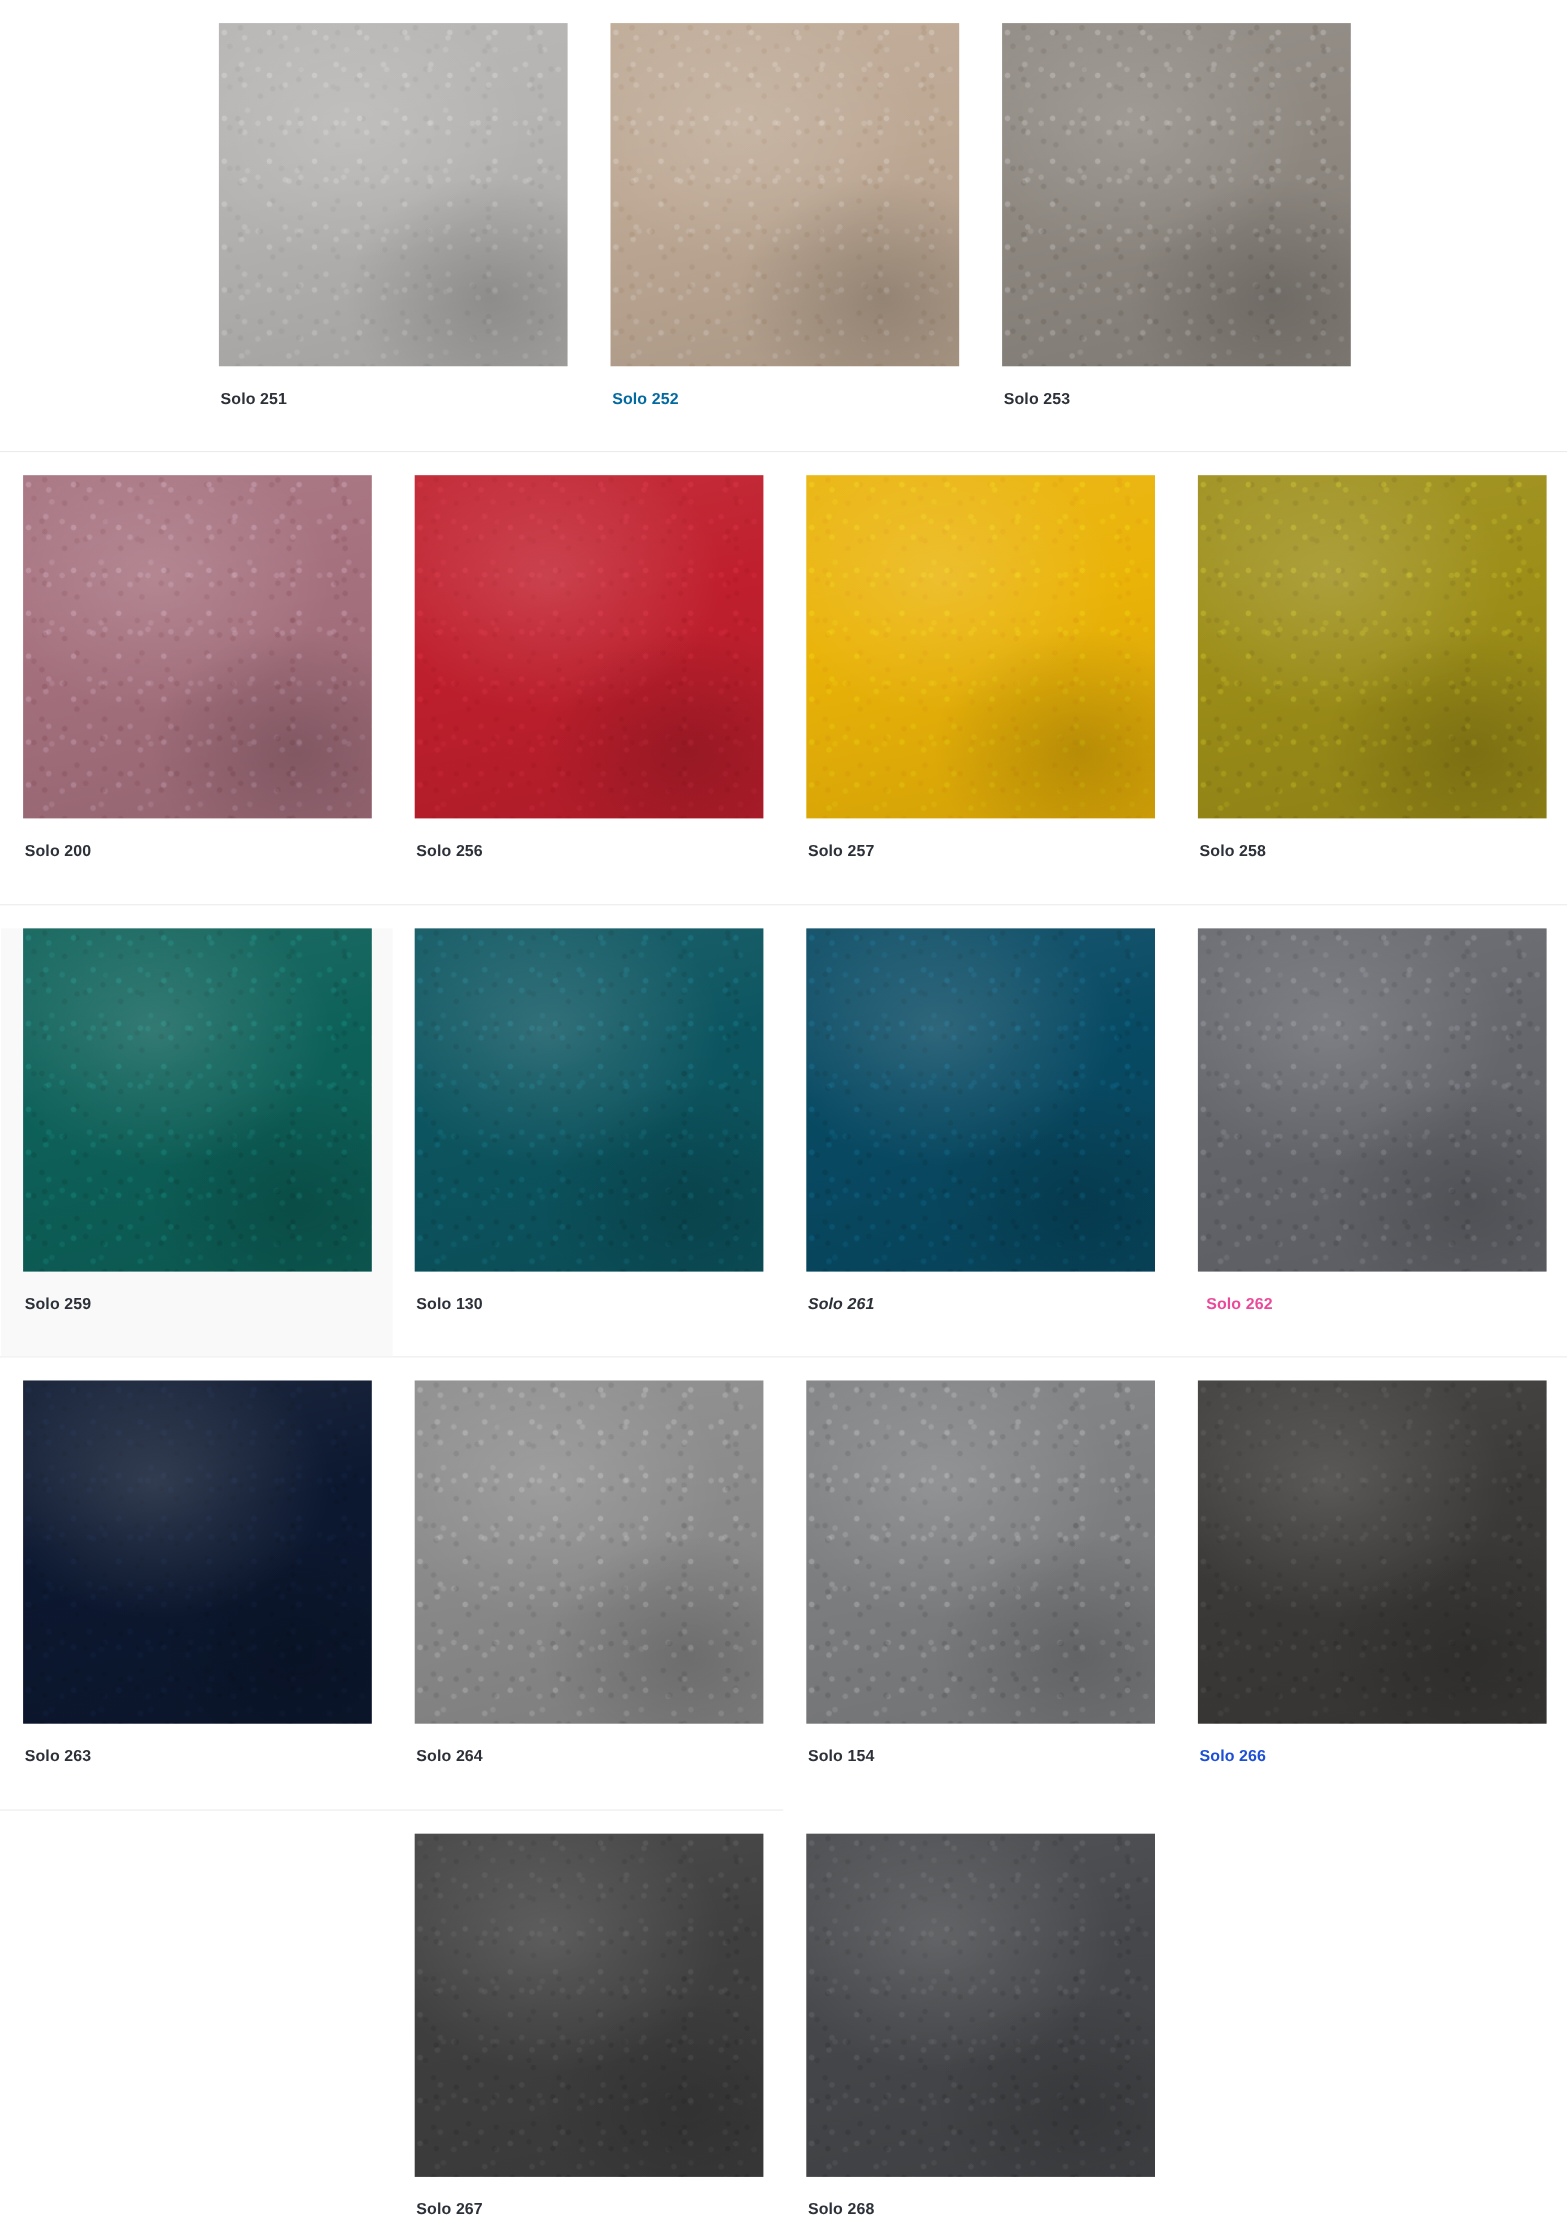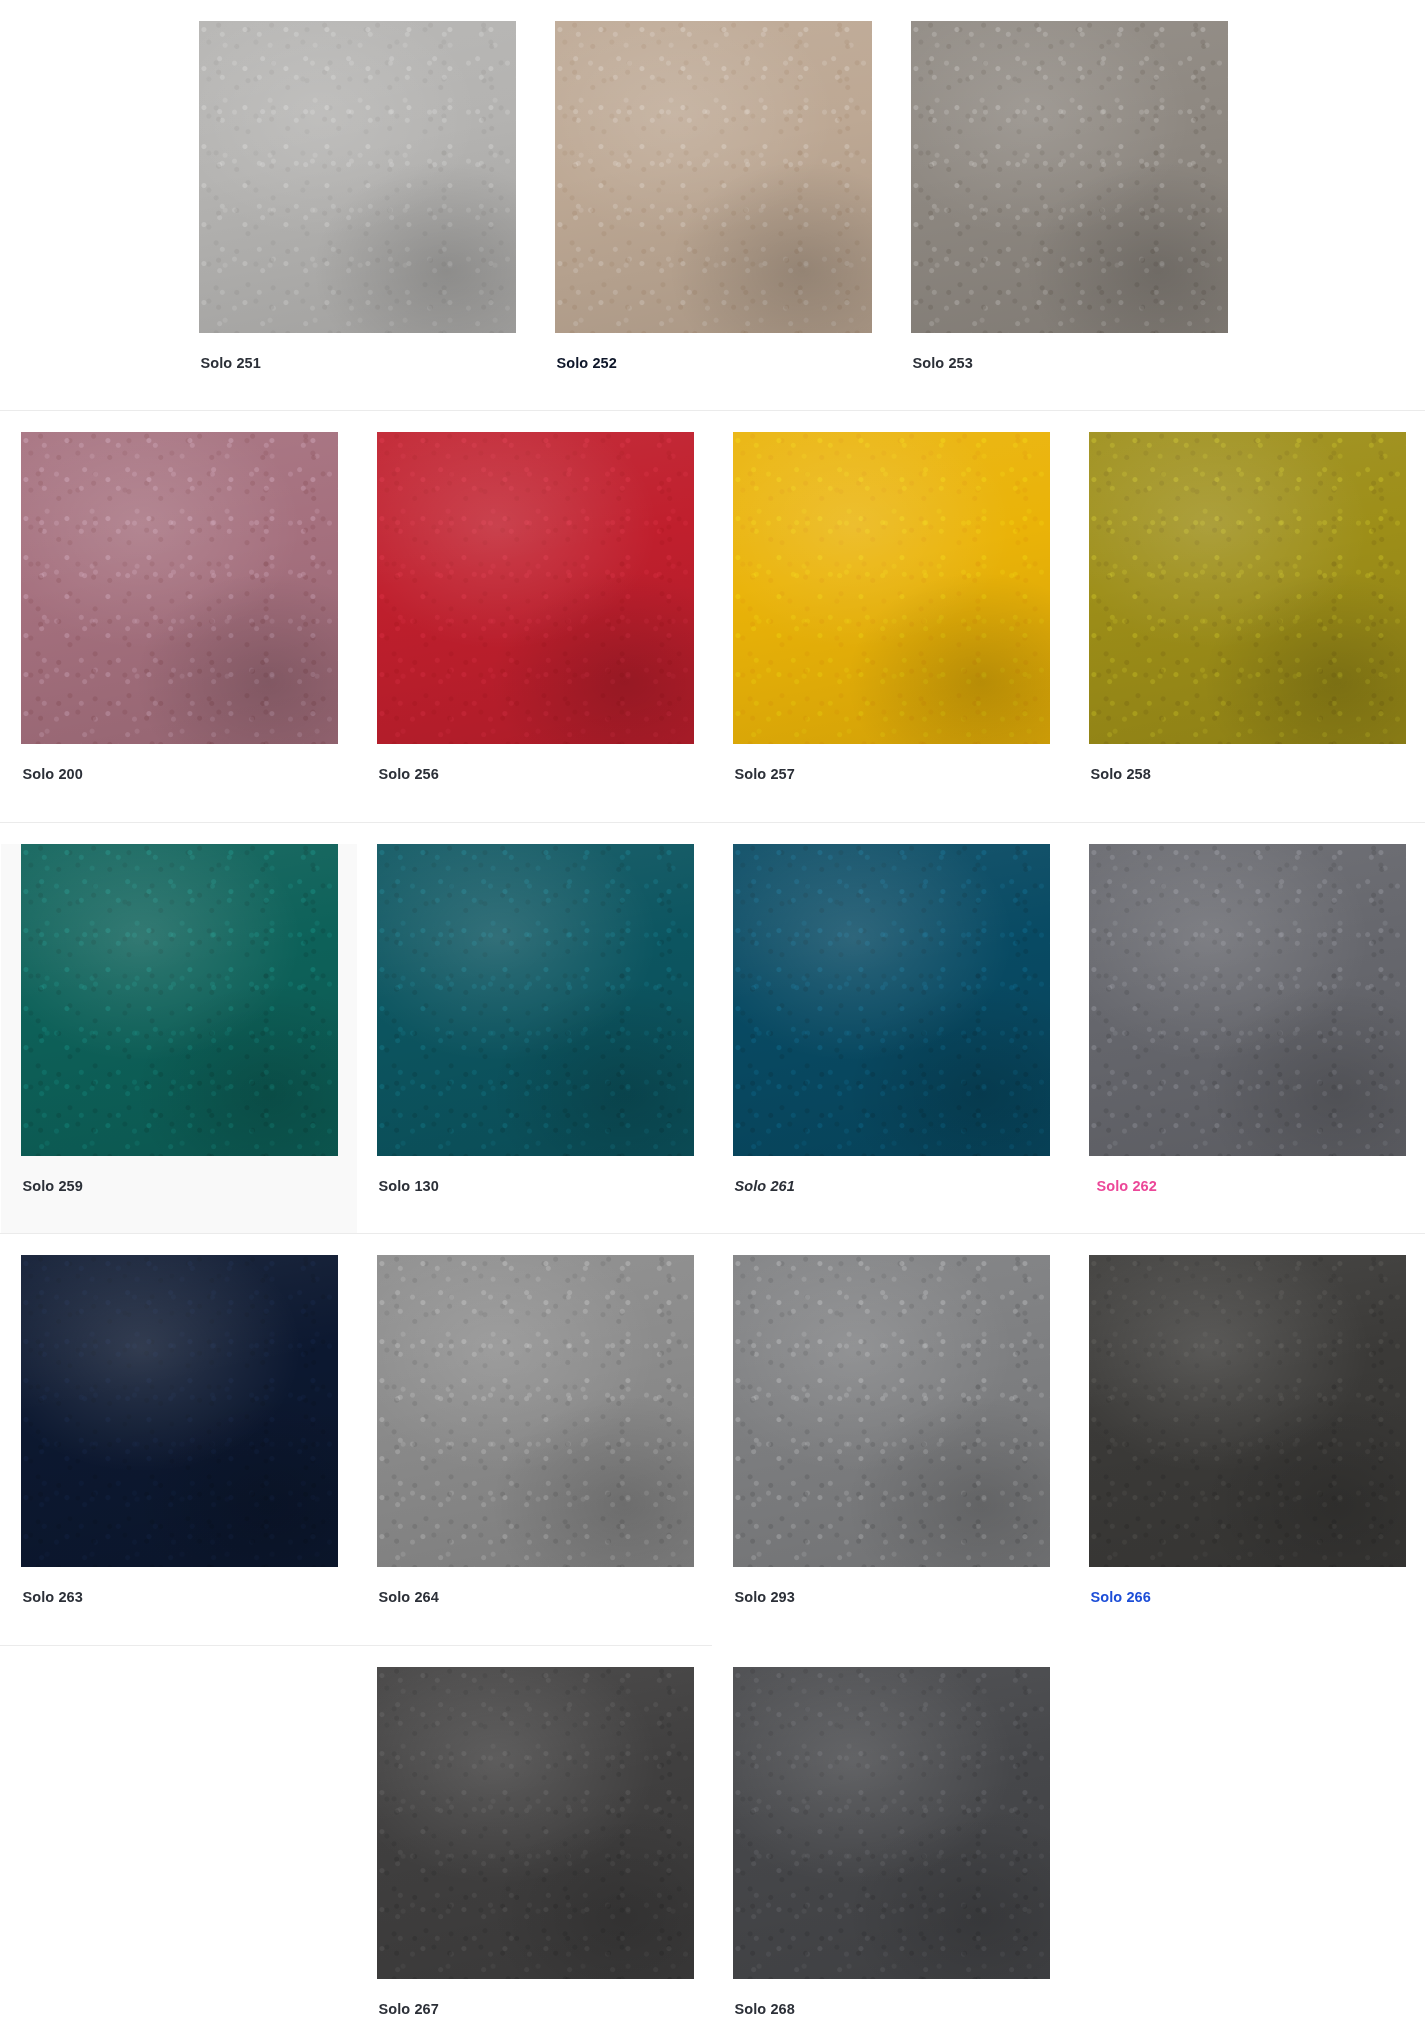--- a/index.html
+++ b/index.html
@@ -98,21 +98,21 @@
           <div class="grain"></div>
           <div class="sheen"></div>
         </div>
         <div class="swatch-label" style="color: rgb(44, 48, 56);">Solo 251</div>
       </div>
       <div class="swatch-card">
         <div class="swatch-img" style="background-color: rgb(189, 168, 148);">
           <div class="grain"></div>
           <div class="sheen"></div>
         </div>
-        <div class="swatch-label" style="color: #0f172a;">Solo 252</div>
+        <div class="swatch-label" style="color: #0369a1;">Solo 252</div>
       </div>
       <div class="swatch-card">
         <div class="swatch-img" style="background-color: rgb(142, 136, 129);">
           <div class="grain"></div>
           <div class="sheen"></div>
         </div>
         <div class="swatch-label" style="color: rgb(44, 48, 56);">Solo 253</div>
       </div>
     </div>
     <div class="row-divider" style="background: rgb(235, 235, 235); width: 100%;"></div>
@@ -191,21 +191,21 @@
           <div class="grain"></div>
           <div class="sheen"></div>
         </div>
         <div class="swatch-label" style="color: rgb(44, 48, 56);">Solo 264</div>
       </div>
       <div class="swatch-card">
         <div class="swatch-img" style="background-color: rgb(126, 127, 129);">
           <div class="grain"></div>
           <div class="sheen"></div>
         </div>
-        <div class="swatch-label" style="color: rgb(44, 48, 56);">Solo 293</div>
+        <div class="swatch-label" style="color: rgb(44, 48, 56);">Solo 154</div>
       </div>
       <div class="swatch-card">
         <div class="swatch-img" style="background-color: rgb(59, 58, 56);">
           <div class="grain"></div>
           <div class="sheen"></div>
         </div>
         <div class="swatch-label" style="color: #1d4ed8;">Solo 266</div>
       </div>
     </div>
     <div class="row-divider" style="background: rgb(235, 235, 235); width: 712px;"></div>

